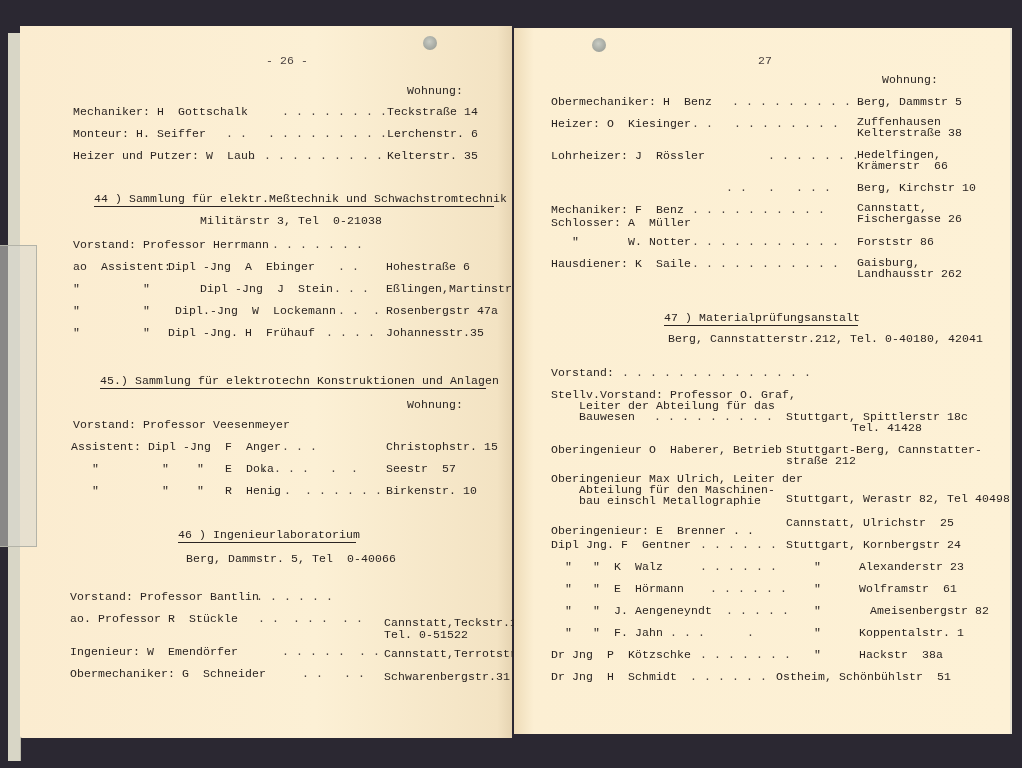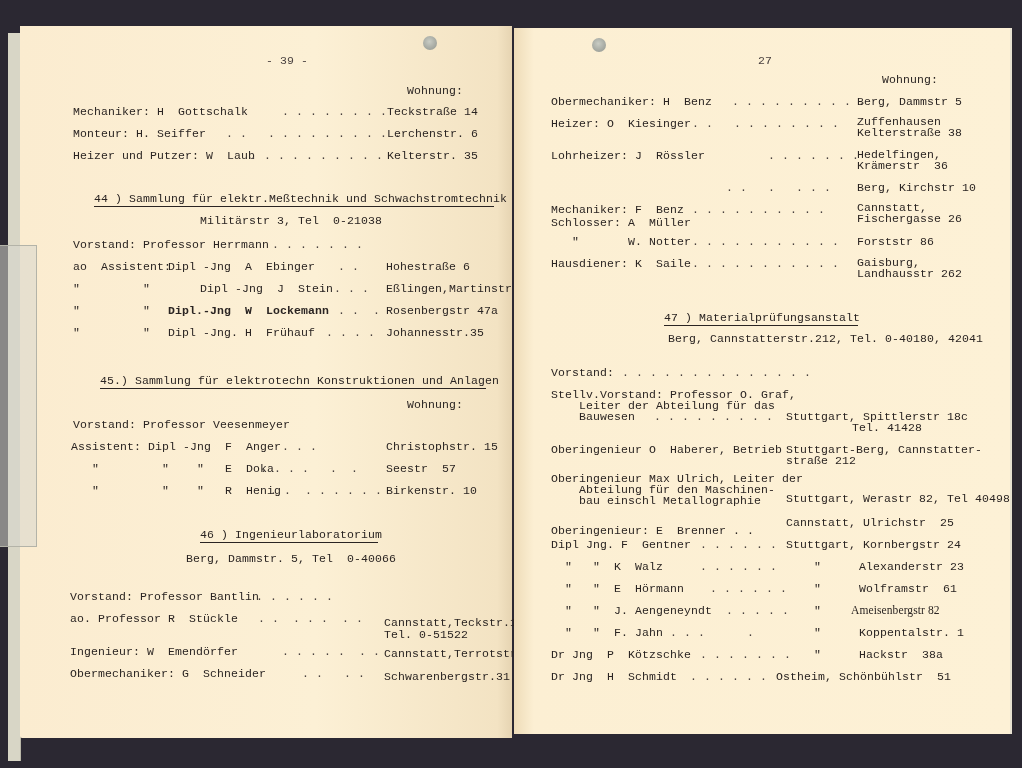--- a/index.html
+++ b/index.html
@@ -34,21 +34,21 @@
   .ul { border-bottom: 1.5px solid #2a2422; padding-bottom: 1px; }
   .faint { color: #4a4240; }
 </style>
 </head>
 <body>
 
 <div class="strip"></div>
 
 <div class="page left">
   <div class="hole" style="left:403px; top:10px;"></div>
-  <div class="t faint" style="left:246px; top:28px;">- 39 -</div>
+  <div class="t faint" style="left:246px; top:28px;">- 26 -</div>
   <div class="t" style="left:387px; top:58px;">Wohnung:</div>
 
   <div>
     <div class="t" style="left:53px; top:79px;">Mechaniker: H  Gottschalk</div>
     <div class="t faint" style="left:262px; top:79px;">. . . . . . . .</div>
     <div class="t" style="left:367px; top:79px;">Teckstraße 14</div>
   </div>
   <div>
     <div class="t" style="left:53px; top:101px;">Monteur: H. Seiffer</div>
     <div class="t faint" style="left:206px; top:101px;">. .   . . . . . . . . . .</div>
@@ -73,21 +73,21 @@
       <div class="t" style="left:366px; top:234px;">Hohestraße 6</div>
     </div>
     <div>
       <div class="t" style="left:53px; top:256px;">"         "</div>
       <div class="t" style="left:148px; top:256px;padding-left:32px;">Dipl -Jng  J  Stein</div>
       <div class="t faint" style="left:300px; top:256px;">. . . .</div>
       <div class="t" style="left:366px; top:256px;">Eßlingen,Martinstr</div>
     </div>
     <div>
       <div class="t" style="left:53px; top:278px;">"         "</div>
-      <div class="t" style="left:148px; top:278px;font-weight:bold;">Dipl.-Jng  W  Lockemann</div>
+      <div class="t" style="left:155px; top:278px;">Dipl.-Jng  W  Lockemann</div>
       <div class="t faint" style="left:318px; top:278px;">. .  .</div>
       <div class="t" style="left:366px; top:278px;">Rosenbergstr 47a</div>
     </div>
     <div>
       <div class="t" style="left:53px; top:300px;">"         "</div>
       <div class="t" style="left:148px; top:300px;">Dipl -Jng. H  Frühauf</div>
       <div class="t faint" style="left:306px; top:300px;">. . . .</div>
       <div class="t" style="left:366px; top:300px;">Johannesstr.35</div>
     </div>
   </div>
@@ -108,21 +108,21 @@
       <div class="t" style="left:366px; top:436px;">Seestr  57</div>
     </div>
     <div>
       <div class="t" style="left:51px; top:458px;">   "         "    "   R  Henig</div>
       <div class="t faint" style="left:250px; top:458px;">. .  . . . . . .</div>
       <div class="t" style="left:366px; top:458px;">Birkenstr. 10</div>
     </div>
   </div>
 
   <div>
-    <div class="t ul" style="left:180px; top:502px; width:178px;">46 ) Ingenieurlaboratorium</div>
+    <div class="t ul" style="left:158px; top:502px; width:178px;">46 ) Ingenieurlaboratorium</div>
     <div class="t" style="left:166px; top:526px;">Berg, Dammstr. 5, Tel  0-40066</div>
     <div class="t" style="left:50px; top:564px;">Vorstand: Professor Bantlin</div>
     <div class="t faint" style="left:236px; top:564px;">. . . . . .</div>
 
     <div>
       <div class="t" style="left:50px; top:586px;">ao. Professor R  Stückle</div>
       <div class="t faint" style="left:238px; top:586px;">. .  . . .  . .</div>
       <div class="t" style="left:364px; top:590px;">Cannstatt,Teckstr.14</div>
       <div class="t" style="left:364px; top:602px;">Tel. 0-51522</div>
     </div>
@@ -152,21 +152,21 @@
   <div>
     <div class="t" style="left:37px; top:89px;">Heizer: O  Kiesinger</div>
     <div class="t faint" style="left:178px; top:89px;">. .   . . . . . . . .</div>
     <div class="t" style="left:343px; top:87px;">Zuffenhausen</div>
     <div class="t" style="left:343px; top:98px;">Kelterstraße 38</div>
   </div>
   <div>
     <div class="t" style="left:37px; top:121px;">Lohrheizer: J  Rössler</div>
     <div class="t faint" style="left:254px; top:121px;">. . . . . . .</div>
     <div class="t" style="left:343px; top:120px;">Hedelfingen,</div>
-    <div class="t" style="left:343px; top:131px;">Krämerstr  36</div>
+    <div class="t" style="left:343px; top:131px;">Krämerstr  66</div>
   </div>
   <div>
     <div class="t" style="left:37px; top:153px;margin-top:35px;">Schlosser: A  Müller</div>
     <div class="t faint" style="left:212px; top:153px;">. .   .   . . .</div>
     <div class="t" style="left:343px; top:153px;">Berg, Kirchstr 10</div>
   </div>
   <div>
     <div class="t" style="left:37px; top:175px;">Mechaniker: F  Benz</div>
     <div class="t faint" style="left:178px; top:175px;">. . . . . . . . . .</div>
     <div class="t" style="left:343px; top:173px;">Cannstatt,</div>
@@ -232,21 +232,21 @@
     <div>
       <div class="t" style="left:37px; top:554px;">  "   "  E  Hörmann</div>
       <div class="t faint" style="left:196px; top:554px;">. . . . . .</div>
       <div class="t" style="left:300px; top:554px;">"</div>
       <div class="t" style="left:345px; top:554px;">Wolframstr  61</div>
     </div>
     <div>
       <div class="t" style="left:37px; top:576px;">  "   "  J. Aengeneyndt</div>
       <div class="t faint" style="left:212px; top:576px;">. . . . .</div>
       <div class="t" style="left:300px; top:576px;">"</div>
-      <div class="t" style="left:337px; top:576px;font-family:Liberation Serif, serif;">Ameisenbergstr 82</div>
+      <div class="t" style="left:356px; top:576px;">Ameisenbergstr 82</div>
     </div>
     <div>
       <div class="t" style="left:37px; top:598px;">  "   "  F. Jahn</div>
       <div class="t faint" style="left:156px; top:598px;">. . .      .</div>
       <div class="t" style="left:300px; top:598px;">"</div>
       <div class="t" style="left:345px; top:598px;">Koppentalstr. 1</div>
     </div>
     <div>
       <div class="t" style="left:37px; top:620px;">Dr Jng  P  Kötzschke</div>
       <div class="t faint" style="left:186px; top:620px;">. . . . . . .</div>

